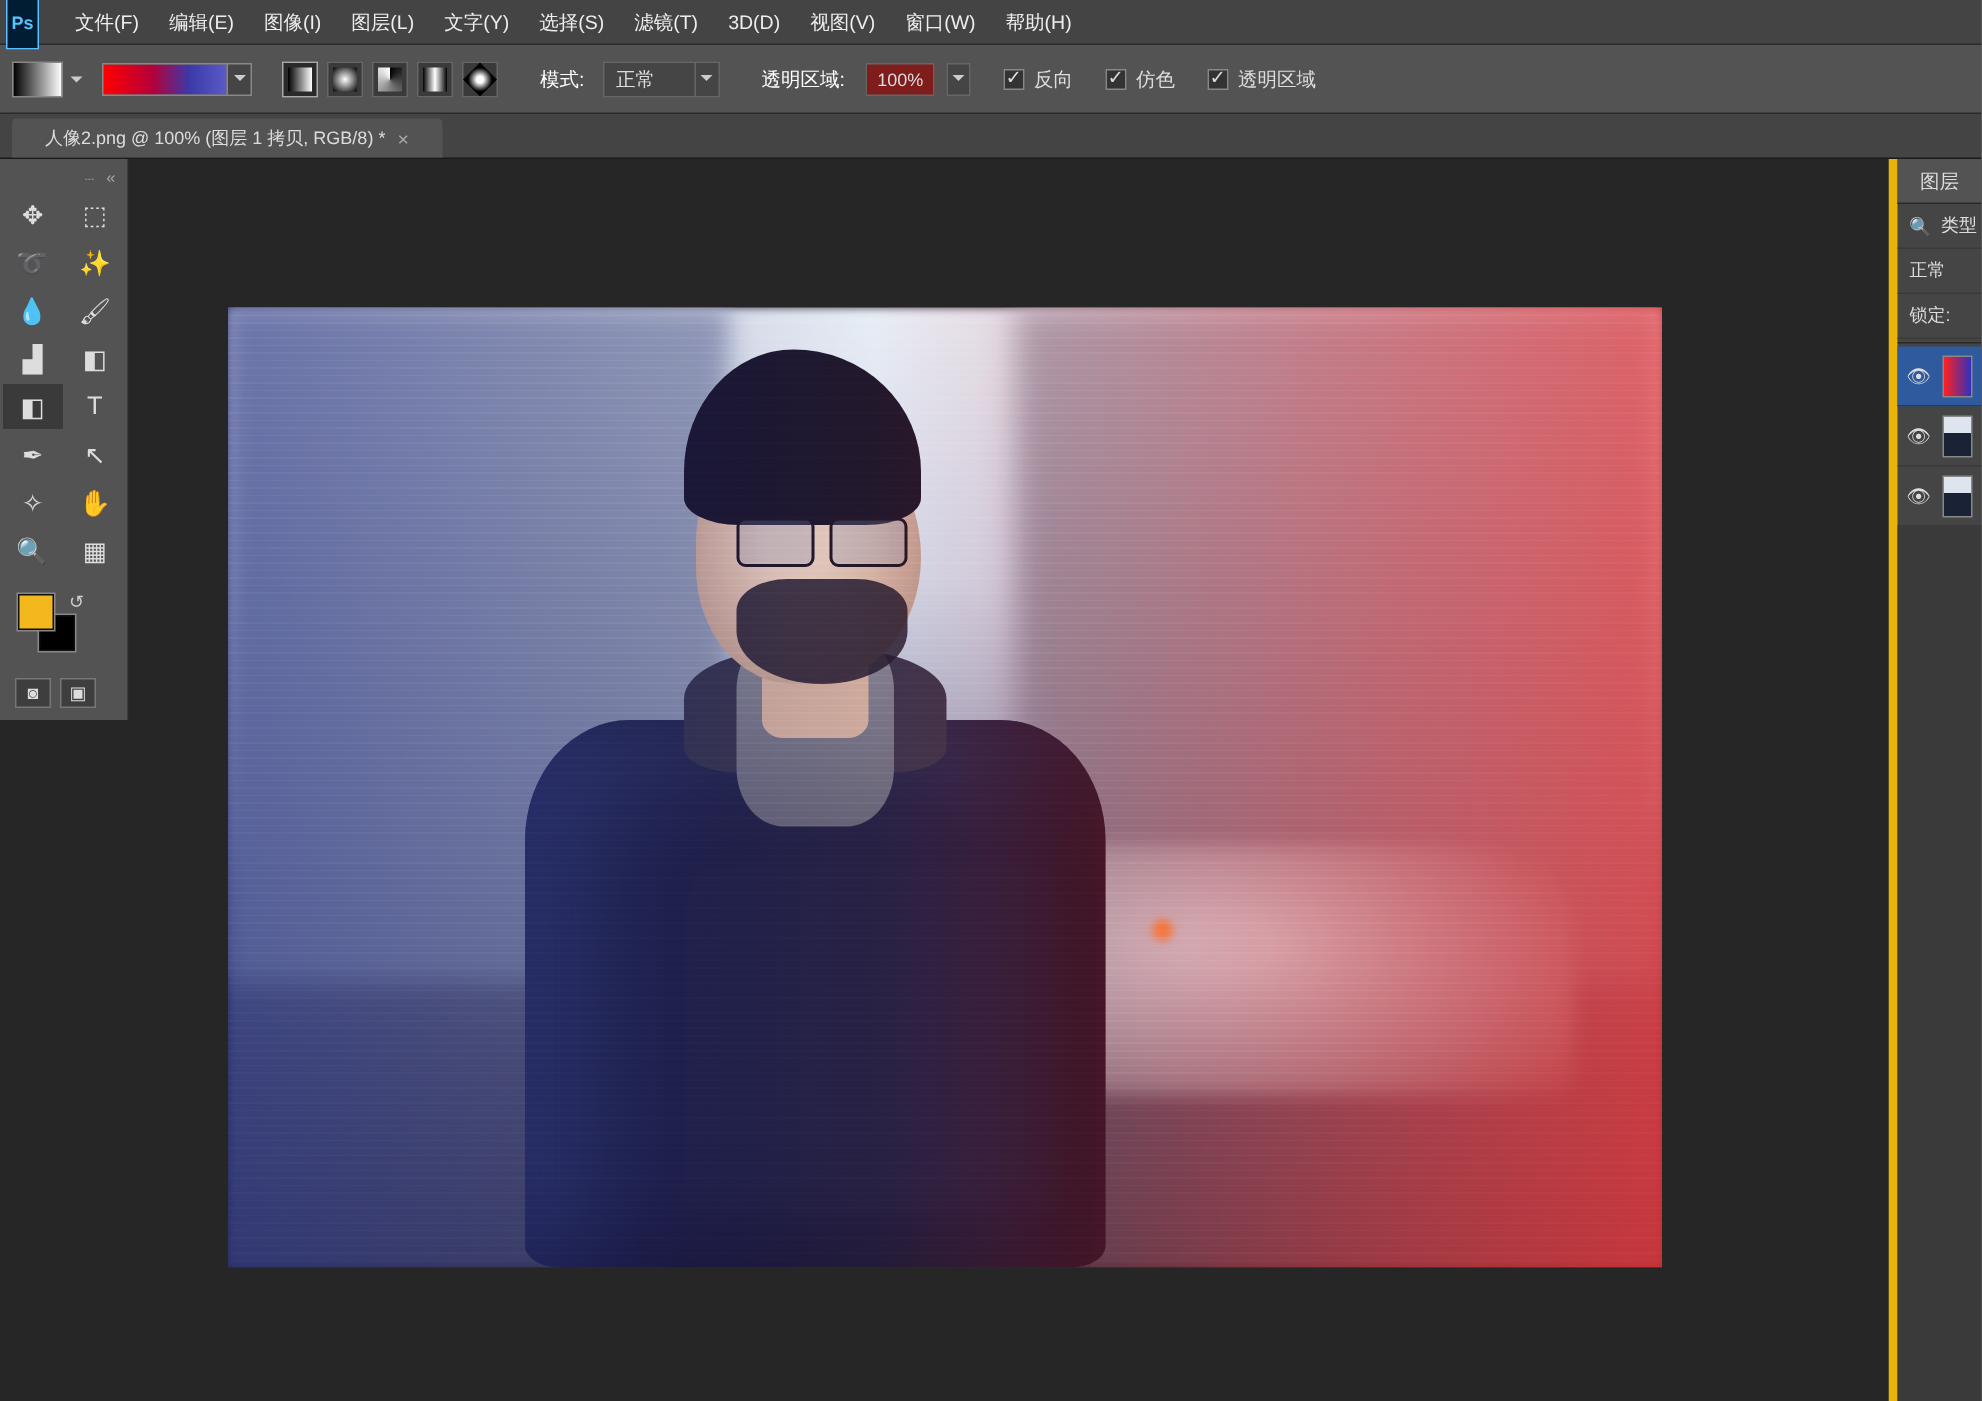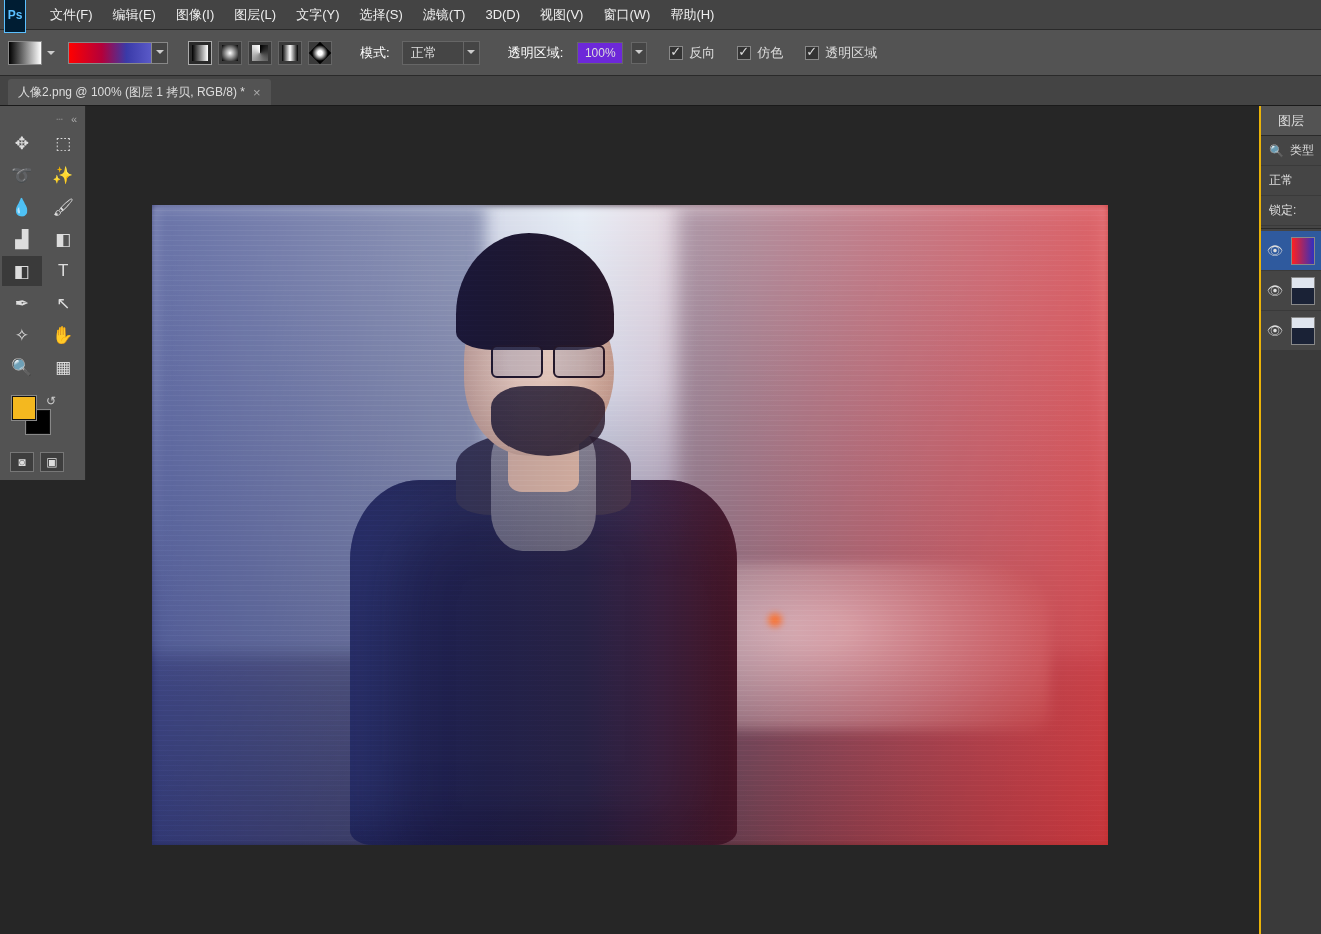--- a/index.html
+++ b/index.html
@@ -25,29 +25,29 @@
   .gt-linear{background:linear-gradient(90deg,#000,#fff);}
   .gt-radial{background:radial-gradient(circle,#fff,#000);}
   .gt-angle{background:conic-gradient(#000,#fff);}
   .gt-reflect{background:linear-gradient(90deg,#000,#fff,#000);}
   .gt-diamond{background:radial-gradient(circle,#fff 20%,#000 70%);transform:rotate(45deg);}
   .opt-label{color:#ffffff;margin-left:20px;}
   .select-box{display:flex;align-items:center;height:24px;background:#454545;border:1px solid #666;margin-left:4px;}
   .select-box .sval{padding:0 8px;min-width:60px;}
   .select-box .sarrow{width:16px;height:100%;border-left:1px solid #666;display:flex;align-items:center;justify-content:center;}
   .select-box .sarrow::before{content:"";border:4px solid transparent;border-top-color:#ccc;margin-top:3px;}
-  .num-box{display:flex;align-items:center;height:22px;background:#6d28d9;border:1px solid #666;margin-left:6px;}
+  .num-box{display:flex;align-items:center;height:22px;background:#7f1d1d;border:1px solid #666;margin-left:6px;}
   .num-box input{background:transparent;border:none;color:#ddd;width:44px;text-align:center;font-size:12px;outline:none;}
   .cb{display:flex;align-items:center;gap:6px;margin-left:14px;}
   .cb .box{width:14px;height:14px;background:#333;border:1px solid #888;position:relative;}
   .cb .box.checked::after{content:"✓";position:absolute;top:-3px;left:0;color:#ddd;font-size:13px;}
 
   
   .tabbar{height:30px;background:#444;display:flex;align-items:flex-end;border-bottom:1px solid #1a1a1a;}
-  .tab{height:26px;background:#535353;color:#ddd;padding:0 10px;border-radius:3px 3px 0 0;display:flex;align-items:center;gap:8px;margin-left:8px;font-size:12px;}
+  .tab{height:26px;background:#535353;color:#ddd;padding:0 22px;border-radius:3px 3px 0 0;display:flex;align-items:center;gap:8px;margin-left:8px;font-size:12px;}
   .tab .x{color:#aaa;font-size:13px;}
 
   
   .workspace{position:absolute;top:106px;left:0;right:0;bottom:0;display:flex;}
   .canvas-stage{flex:1;background:#262626;display:flex;align-items:center;justify-content:center;overflow:hidden;position:relative;}
   .canvas{width:956px;height:640px;position:relative;overflow:hidden;margin-top: 10px;}
   .photo-sim{position:absolute;inset:0;}
   
   .bg-sky{position:absolute;inset:0;background:linear-gradient(180deg,#e6edf5 0%, #cfd8e6 28%, #9ba6ba 48%, #6a7284 60%, #4a5160 76%, #3a3f4a 100%);filter:blur(3px);}
   .bg-left-b{position:absolute;left:0;top:0;width:35%;height:70%;background:linear-gradient(180deg,#96a2b8,#6f7b92);filter:blur(8px);}
@@ -84,21 +84,21 @@
   .tool{height:30px;display:flex;align-items:center;justify-content:center;color:#ddd;font-size:17px;}
   .tool.sel{background:#3a3a3a;}
   .swatches{margin-top:10px;position:relative;height:50px;}
   .fg{position:absolute;left:10px;top:4px;width:24px;height:24px;background:#f4b81f;border:1px solid #111;outline:1px solid #888;z-index:2;}
   .bgc{position:absolute;left:24px;top:18px;width:24px;height:24px;background:#000;border:1px solid #111;outline:1px solid #888;}
   .swap{position:absolute;left:44px;top:2px;color:#ccc;font-size:12px;}
   .bot-tools{display:flex;gap:6px;margin-top:6px;padding:4px 8px;}
   .bot-tools .bt{width:24px;height:20px;border:1px solid #777;background:#3e3e3e;display:flex;align-items:center;justify-content:center;font-size:12px;}
 
   
-  .layers{width:62px;background:#454545;border-left:2px solid #eab308;display:flex;flex-direction:column;}
+  .layers{width:62px;background:#454545;border-left:6px solid #eab308;display:flex;flex-direction:column;}
   .lp-tab{height:30px;background:#535353;color:#ddd;display:flex;align-items:center;justify-content:center;border-bottom:1px solid #2a2a2a;font-size:13px;}
   .lp-row{height:30px;display:flex;align-items:center;padding-left:8px;font-size:12px;border-bottom:1px solid #3a3a3a;gap:6px;}
   .lp-row .search{color:#aaa;}
   .lp-divider{height:1px;background:#2a2a2a;margin:2px 0;}
   .layer{display:flex;align-items:center;height:40px;padding:4px 6px;gap:8px;border-bottom:1px solid #3a3a3a;}
   .layer.sel{background:#2f5a9e;}
   .eye{width:16px;height:16px;display:flex;align-items:center;justify-content:center;color:#ddd;}
   .thumb{width:30px;height:28px;border:1px solid #888;background:#888;}
   .thumb.grad{background:linear-gradient(90deg,#ff2020,#3030c0);}
   .thumb.img{background:linear-gradient(180deg,#dfe5ee 40%,#1a2236 40%);}

